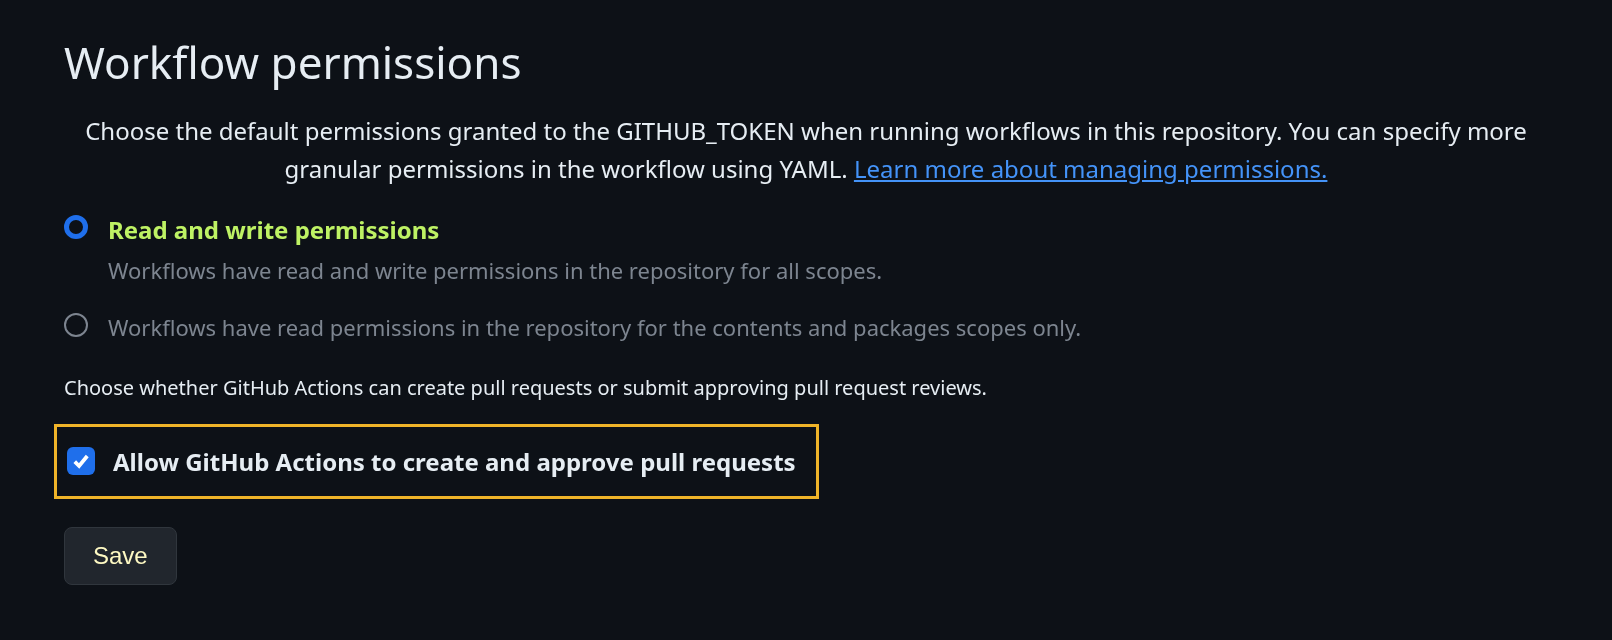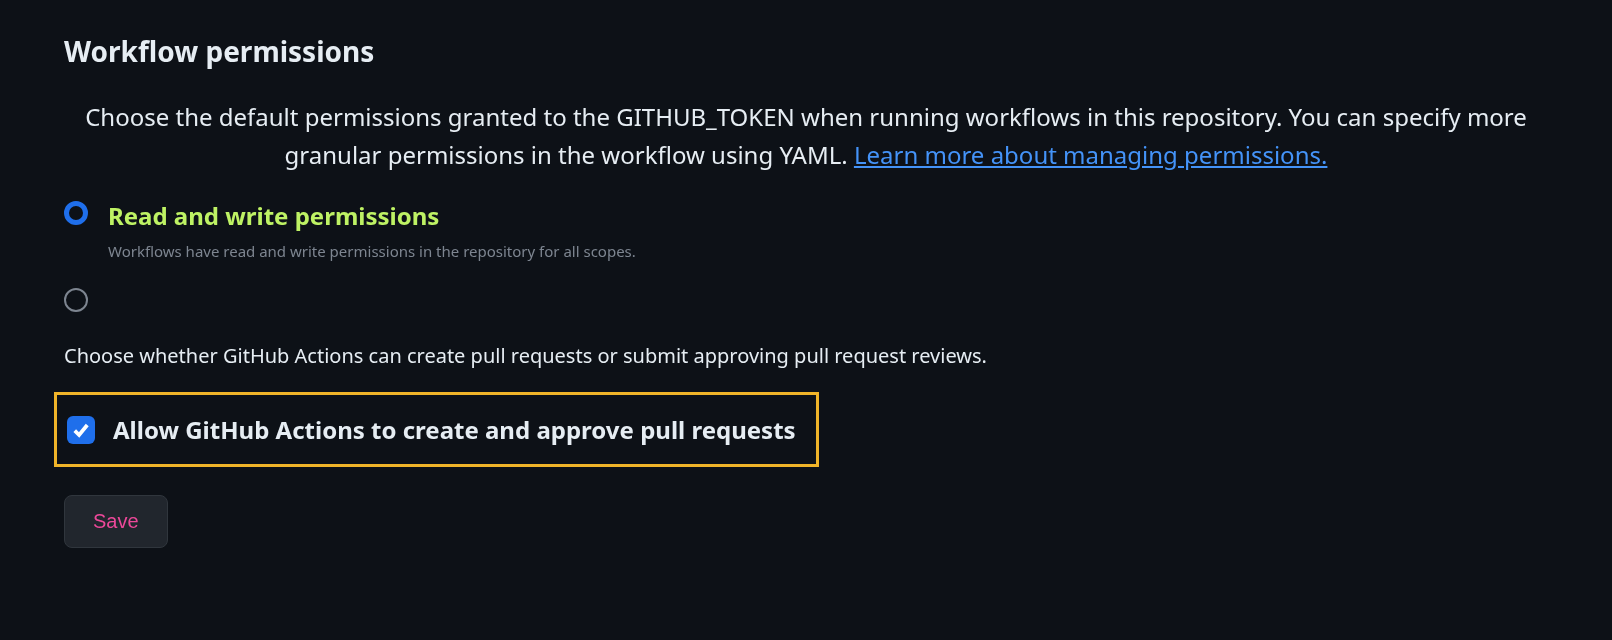--- a/index.html
+++ b/index.html
@@ -10,24 +10,24 @@
     body {
       background-color: #0d1117;
       color: #e6edf3;
       font-family: -apple-system, BlinkMacSystemFont, "Segoe UI", "Noto Sans", Helvetica, Arial, sans-serif;
       width: 1612px;
       height: 640px;
       padding: 32px 64px;
       font-size: 24px;
     }
     .section-title {
-      font-size: 28px;
-      font-weight: 700;
+      font-size: 44px;
+      font-weight: 400;
       color: #e6edf3;
-      margin-bottom: 28px;
+      margin-bottom: 20px;
     }
     .description {
       font-size: 24px;
       line-height: 1.6;
       color: #e6edf3;
       margin-bottom: 24px;
       text-align: center;
     }
     .description a {
       color: #4493f8;
@@ -63,21 +63,21 @@
       flex: 1;
     }
     .radio-label {
       font-size: 24px;
       font-weight: 700;
       color: #bef264;
       margin-bottom: 8px;
       cursor: pointer;
     }
     .radio-description {
-      font-size: 15px;
+      font-size: 22px;
       color: #7d8590;
       line-height: 1.5;
     }
     .subtext {
       font-size: 20px;
       color: #e6edf3;
       line-height: 1.6;
       margin-bottom: 20px;
     }
     .checkbox-option {
@@ -112,25 +112,25 @@
       fill: none;
     }
     .checkbox-label {
       font-size: 24px;
       font-weight: 700;
       color: #e6edf3;
       cursor: pointer;
     }
     .save-button {
       background-color: #21262d;
-      color: #ec4899;
+      color: #fef9c3;
       border: 1px solid #30363d;
       border-radius: 8px;
       padding: 14px 28px;
-      font-size: 20px;
+      font-size: 24px;
       font-weight: 500;
       cursor: pointer;
     }
   </style>
 </head>
 <body>
 
 
 
 <h2 class="section-title">Workflow permissions</h2>
@@ -144,20 +144,21 @@
     <div class="radio-circle selected"></div>
     <div class="radio-content">
       <div class="radio-label">Read and write permissions</div>
       <div class="radio-description">Workflows have read and write permissions in the repository for all scopes.</div>
     </div>
   </div>
 
   <div class="radio-option">
     <div class="radio-circle unselected"></div>
     <div class="radio-content">
+      <div class="radio-description">Workflows have read permissions in the repository for the contents and packages scopes only.</div>
     </div>
   </div>
 </div>
 
 <p class="subtext">Choose whether GitHub Actions can create pull requests or submit approving pull request reviews.</p>
 
 <div class="checkbox-option highlighted">
   <div class="checkbox-box">
     <svg viewBox="0 0 16 16">
       <path d="M3 8.5 L6.5 12 L13 4"></path>

